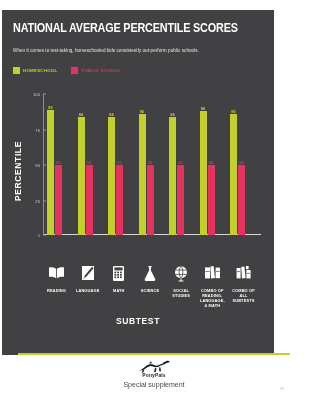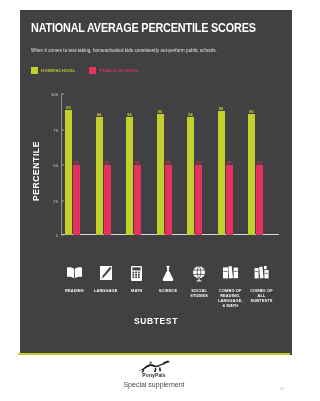--- a/index.html
+++ b/index.html
@@ -10,21 +10,21 @@
     overflow: hidden;
   }
   #page {
     position: relative;
     width: 308px; height: 401px;
     background: #ffffff;
   }
   
   .panel {
     position: absolute;
-    left: 20px; top: 10px;
+    left: 2px; top: 10px;
     width: 272px; height: 345px;
     background: #414042;
   }
   .panel-accent {
     position: absolute;
     left: 18px; top: 353px;
     width: 272px; height: 2px;
     background: #c3d02b;
   }
   

